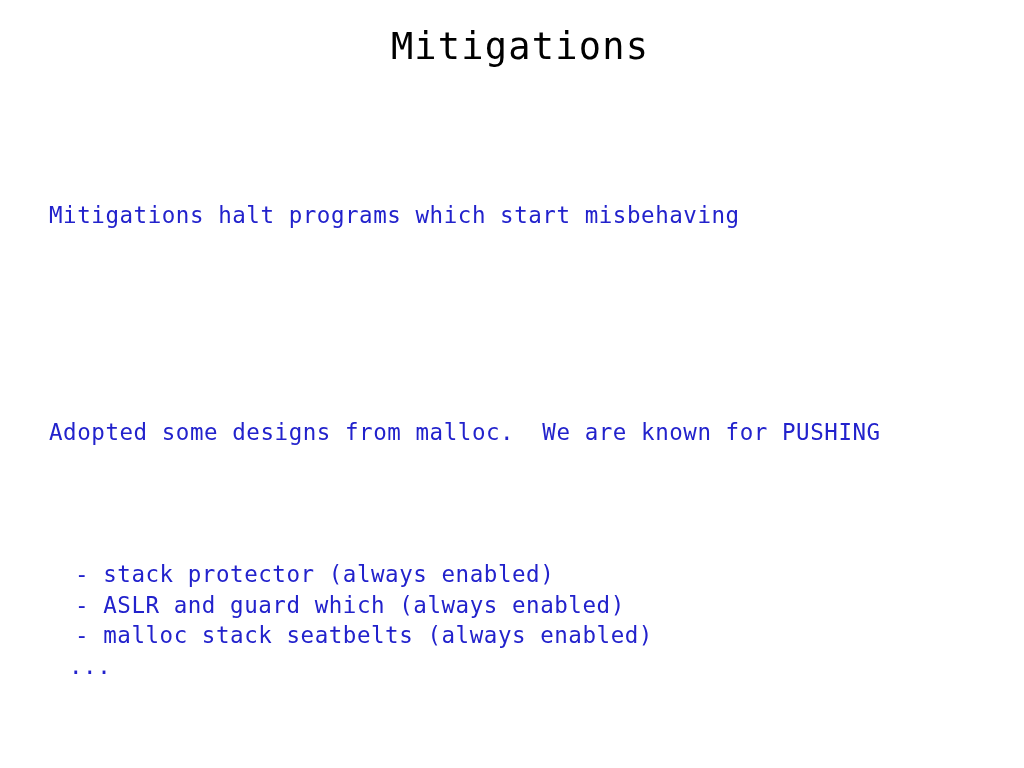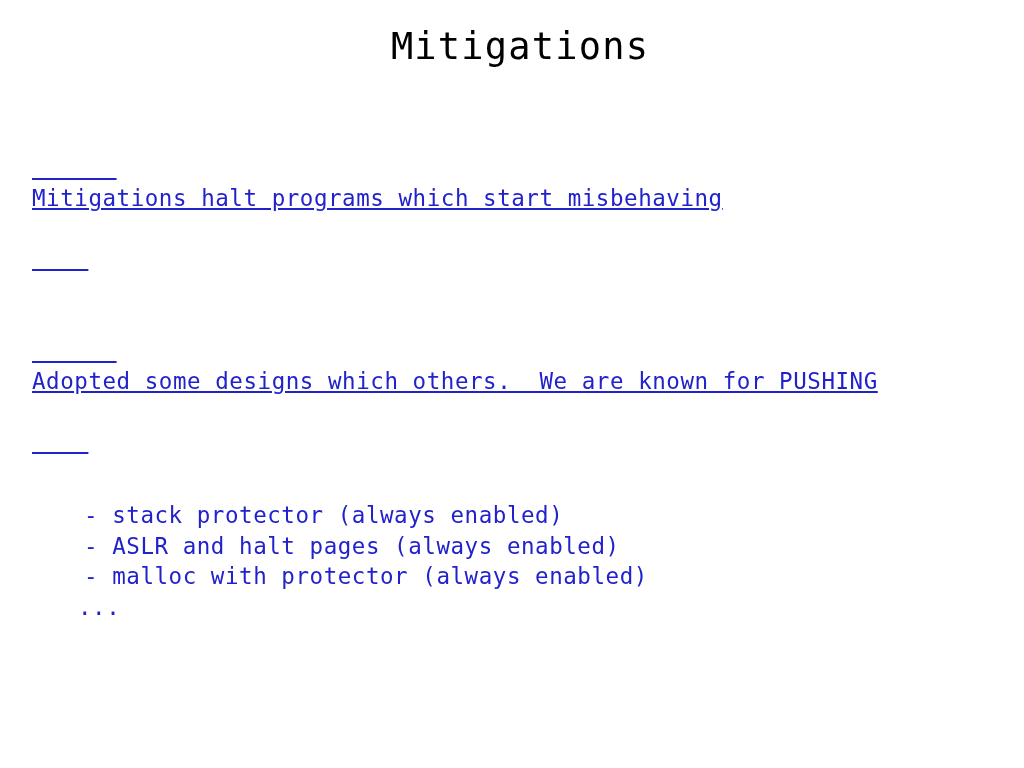--- a/index.html
+++ b/index.html
@@ -47,36 +47,35 @@
     width: 960px;
     color: #2222cc;
     font-family: "DejaVu Sans Mono", "Liberation Mono", monospace;
     font-size: 22.5px;
     line-height: 30.5px;
     letter-spacing: 0.55px;
   }
 
   .para {
     white-space: pre-wrap;
-    margin: 0;
-    text-decoration: underline;
+    margin: 17px;
   }
 
   .line {
     white-space: pre;
     display: block;
   }
 
   .spacer {
     display: block;
     height: 30.5px;
   }
 
   .bullet-list {
-    margin: 12px;
+    margin: 3px;
     padding: 0;
     list-style: none;
   }
 
   .bullet-item {
     white-space: pre;
     display: block;
     padding-left: 40px;
   }
 
@@ -95,28 +94,28 @@
 
   <div class="body-block" style="color: rgb(34, 34, 204);">
 
     <div class="para">
       <span class="line">Mitigations halt programs which start misbehaving</span>
     </div>
 
     <span class="spacer"></span>
 
     <div class="para">
-      <span class="line">Adopted some designs which others.  We are known for PUSHING</span>
+      <span class="line">Adopted some designs from malloc.  We are known for PUSHING</span>
     </div>
 
     <span class="spacer"></span>
 
     <div class="bullet-list">
       <span class="bullet-item">- stack protector (always enabled)</span>
-      <span class="bullet-item">- ASLR and halt pages (always enabled)</span>
-      <span class="bullet-item">- malloc with protector (always enabled)</span>
+      <span class="bullet-item">- ASLR and guard which (always enabled)</span>
+      <span class="bullet-item">- malloc stack seatbelts (always enabled)</span>
       <span class="ellipsis-line">...</span>
     </div>
 
     <span class="spacer"></span>
 
   </div>
 </div>
 
 </body></html>

